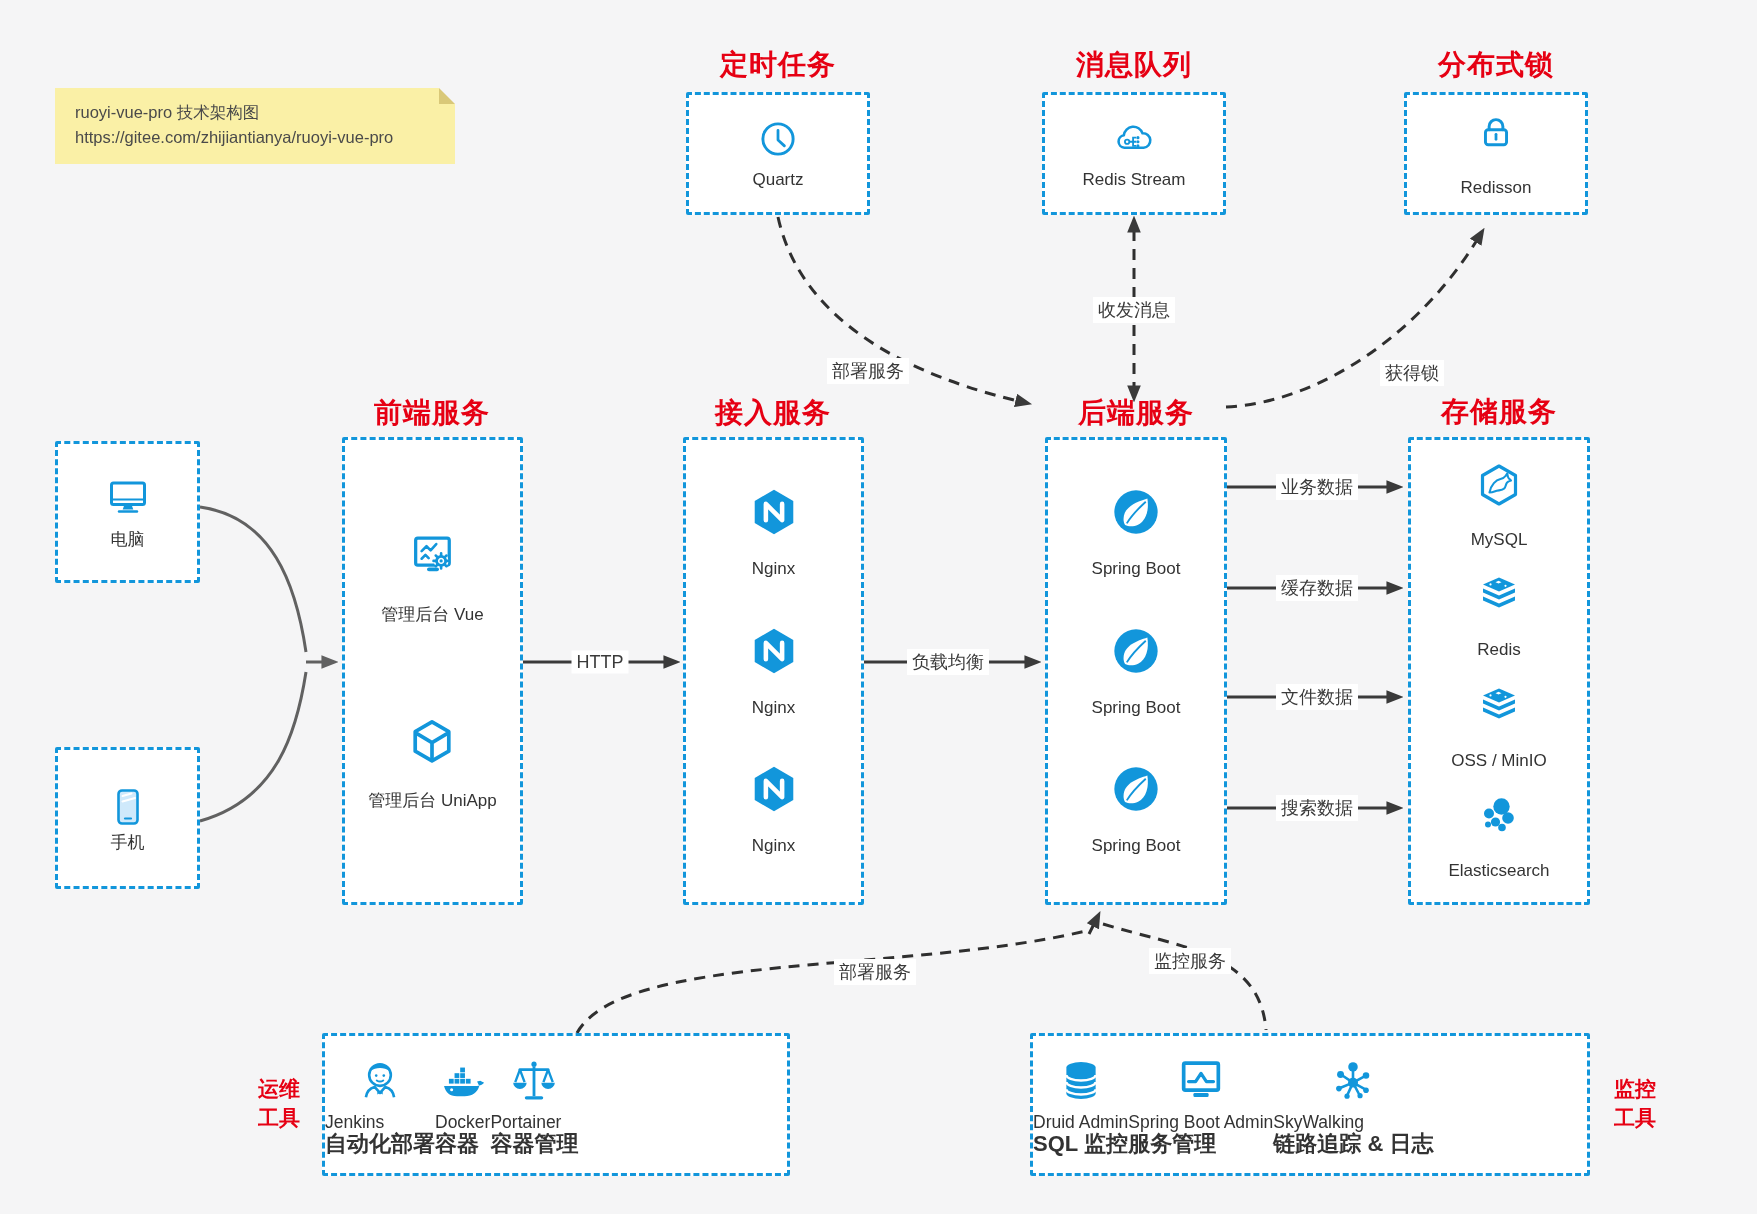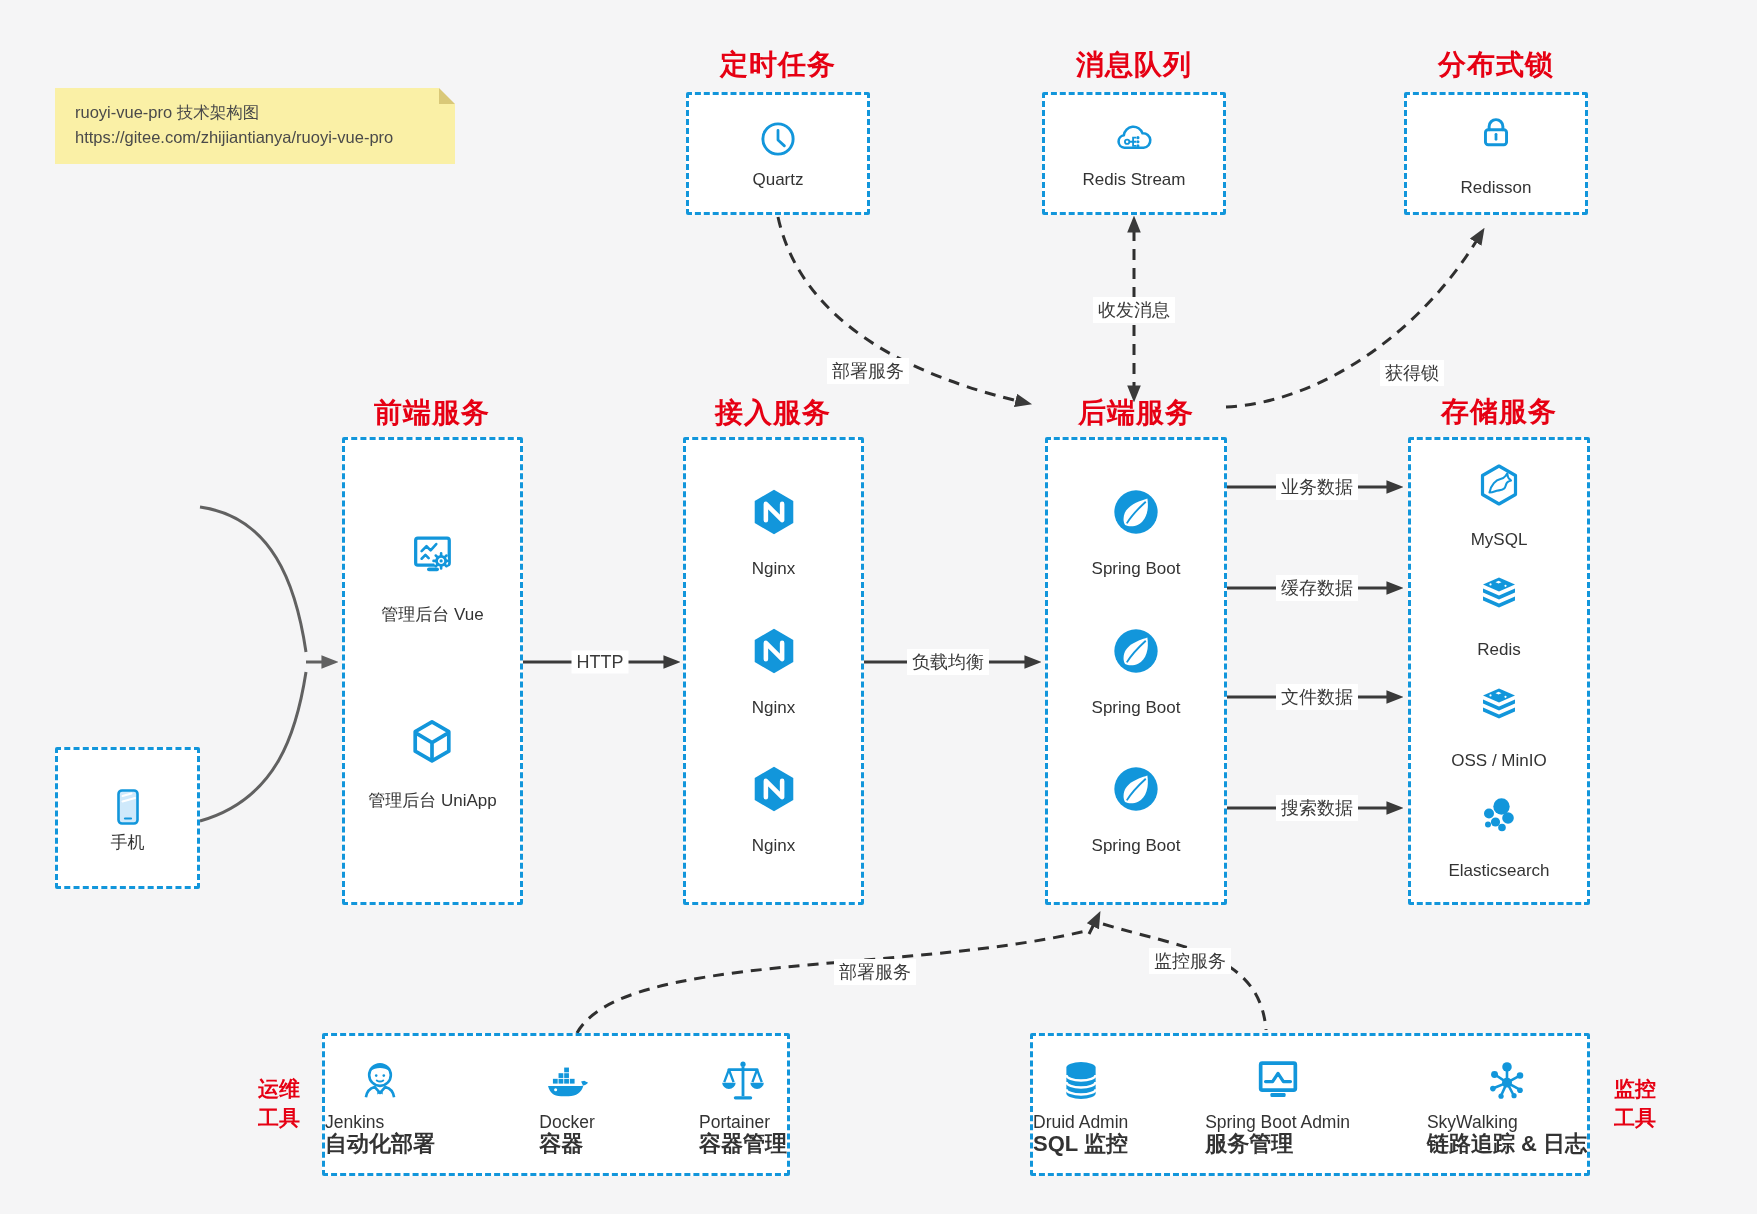--- a/index.html
+++ b/index.html
@@ -39,21 +39,21 @@
 
   
   .cell{display:flex;flex-direction:column;align-items:center;gap:21px;}
   .cell-label{font-size:17px;color:var(--ink);white-space:nowrap;}
   .ic{color:var(--accent);display:block;}
   .ic-44{width:44px;height:44px;}
   .ic-48{width:48px;height:48px;}
   .ic-52{width:52px;height:52px;}
 
   
-  .tool-row{flex-direction:row !important;justify-content:space-between;align-items:center;}
+  .tool-row{flex-direction:row !important;justify-content:flex-start;align-items:center;}
   .tool{display:flex;flex-direction:column;align-items:center;gap:4px;}
   .tool-name{font-size:17.5px;color:var(--ink);line-height:22px;white-space:nowrap;}
   .tool-desc{font-size:22px;color:var(--ink);line-height:22px;white-space:nowrap;font-weight:bold;}
 
   
   .edge-label{position:absolute;transform:translate(-50%,-50%);background:#ffffff;
               padding:1px 5px;font-size:18px;color:#3a3a3a;white-space:nowrap;z-index:3;}
 </style>
 </head>
 <body>
@@ -248,20 +248,28 @@
   </div>
   <div class="box center-content" style="left:1404px;top:92px;width:184px;height:123px;">
     <span>
         <svg class="ic ic-44">
           <use href="#i-lock"></use>
         </svg>
       </span>
     <div class="cell-label" style="margin-top:24px;">Redisson</div>
   </div>
 
+  <div class="box center-content" style="left:55px;top:441px;width:145px;height:142px;">
+    <span>
+        <svg class="ic ic-48">
+          <use href="#i-desktop"></use>
+        </svg>
+      </span>
+    <div class="cell-label" style="margin-top:7px;">电脑</div>
+  </div>
   <div class="box center-content" style="left:55px;top:747px;width:145px;height:142px;">
     <span>
         <svg class="ic ic-48">
           <use href="#i-mobile"></use>
         </svg>
       </span>
     <div class="cell-label" style="margin-top:0;">手机</div>
   </div>
 
   <div class="red-title" style="left:341px;top:394px;width:182px;">前端服务</div>

